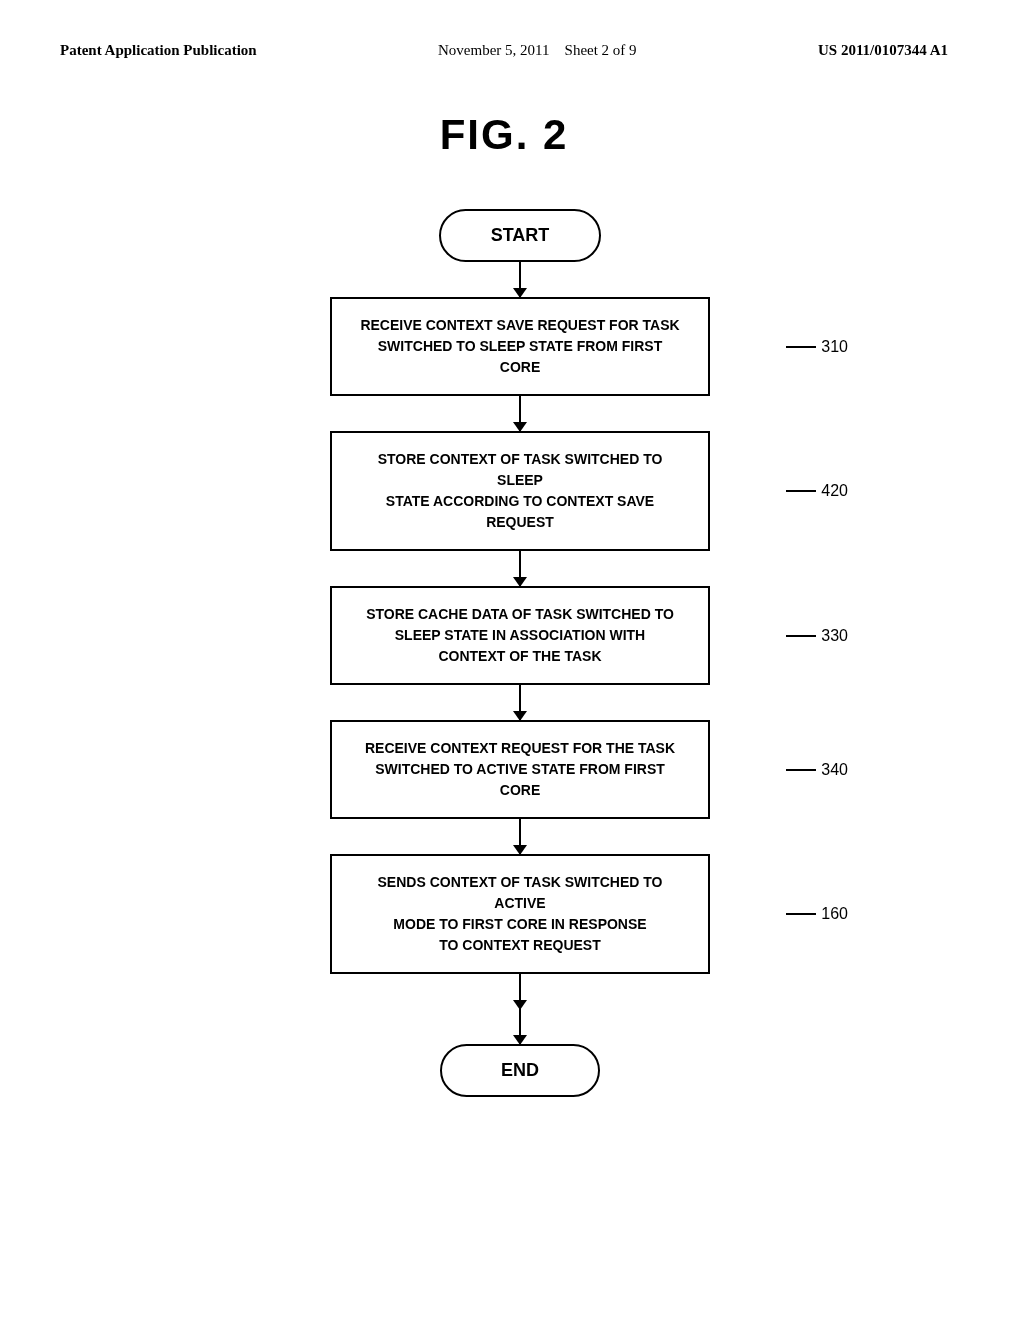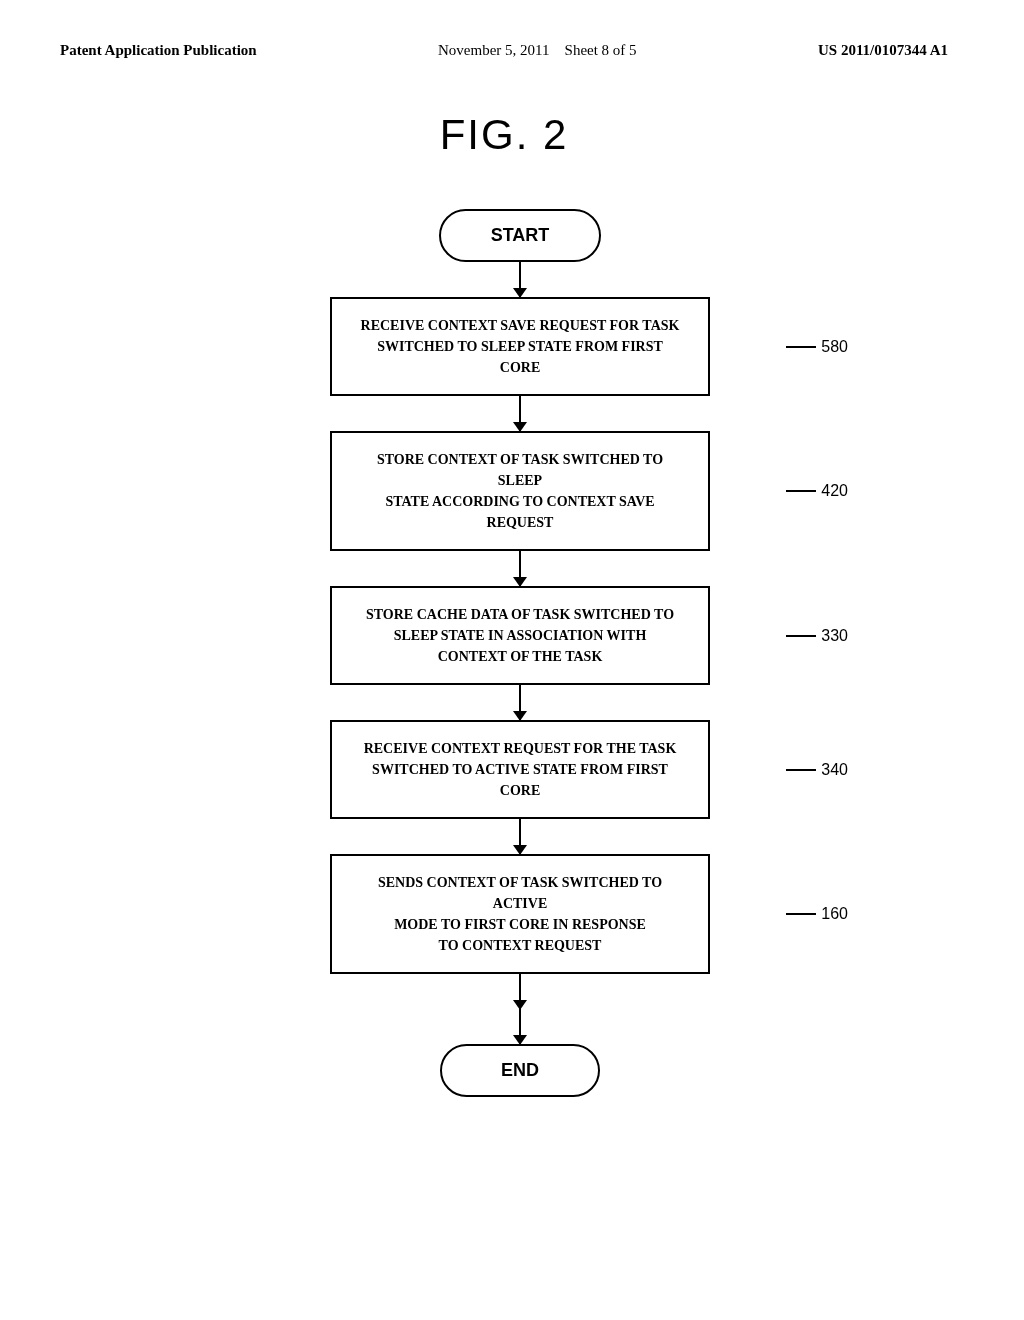--- a/index.html
+++ b/index.html
@@ -44,21 +44,21 @@
     .header-right {
       font-size: 15px;
       font-weight: bold;
       line-height: 1.4;
     }
 
     
     .fig-title {
       text-align: center;
       font-size: 42px;
-      font-weight: normal;
+      font-weight: bold;
       margin: 30px 0 50px 0;
       letter-spacing: 2px;
       font-family: Arial, sans-serif;
     }
 
     
     .flowchart {
       display: flex;
       flex-direction: column;
       align-items: center;
@@ -109,21 +109,21 @@
       position: relative;
       width: 100%;
       justify-content: center;
     }
 
     .process-box {
       border: 2.5px solid #000;
       padding: 16px 24px;
       font-size: 14px;
       font-weight: bold;
-      font-family: Liberation Serif, serif;
+      font-family: Liberation Sans, sans-serif;
       text-align: center;
       background: #fff;
       width: 380px;
       line-height: 1.5;
       text-transform: uppercase;
     }
 
     .step-label {
       position: absolute;
       right: 100px;
@@ -144,38 +144,38 @@
   </style>
 </head>
 <body>
 
 <div class="page">
 
   <div class="header">
     <div class="header-left">Patent Application Publication</div>
     <div class="header-center">
       <span>November 5, 2011</span>&nbsp;&nbsp;&nbsp;
-      <span>Sheet 8 of 5</span>
+      <span>Sheet 2 of 9</span>
     </div>
     <div class="header-right">US 2011/0107344 A1</div>
   </div>
 
   <div class="fig-title">FIG.  2</div>
 
   <div class="flowchart">
 
     <div class="capsule">START</div>
 
     <div class="arrow-down"></div>
 
     <div class="process-box-wrapper">
       <div class="process-box">
         RECEIVE CONTEXT SAVE REQUEST FOR TASK<br>SWITCHED TO SLEEP STATE FROM FIRST CORE
       </div>
-      <div class="step-label">580</div>
+      <div class="step-label">310</div>
     </div>
 
     <div class="arrow-down"></div>
 
     <div class="process-box-wrapper">
       <div class="process-box">
         STORE CONTEXT OF TASK SWITCHED TO SLEEP<br>STATE ACCORDING TO CONTEXT SAVE REQUEST
       </div>
       <div class="step-label">420</div>
     </div>

